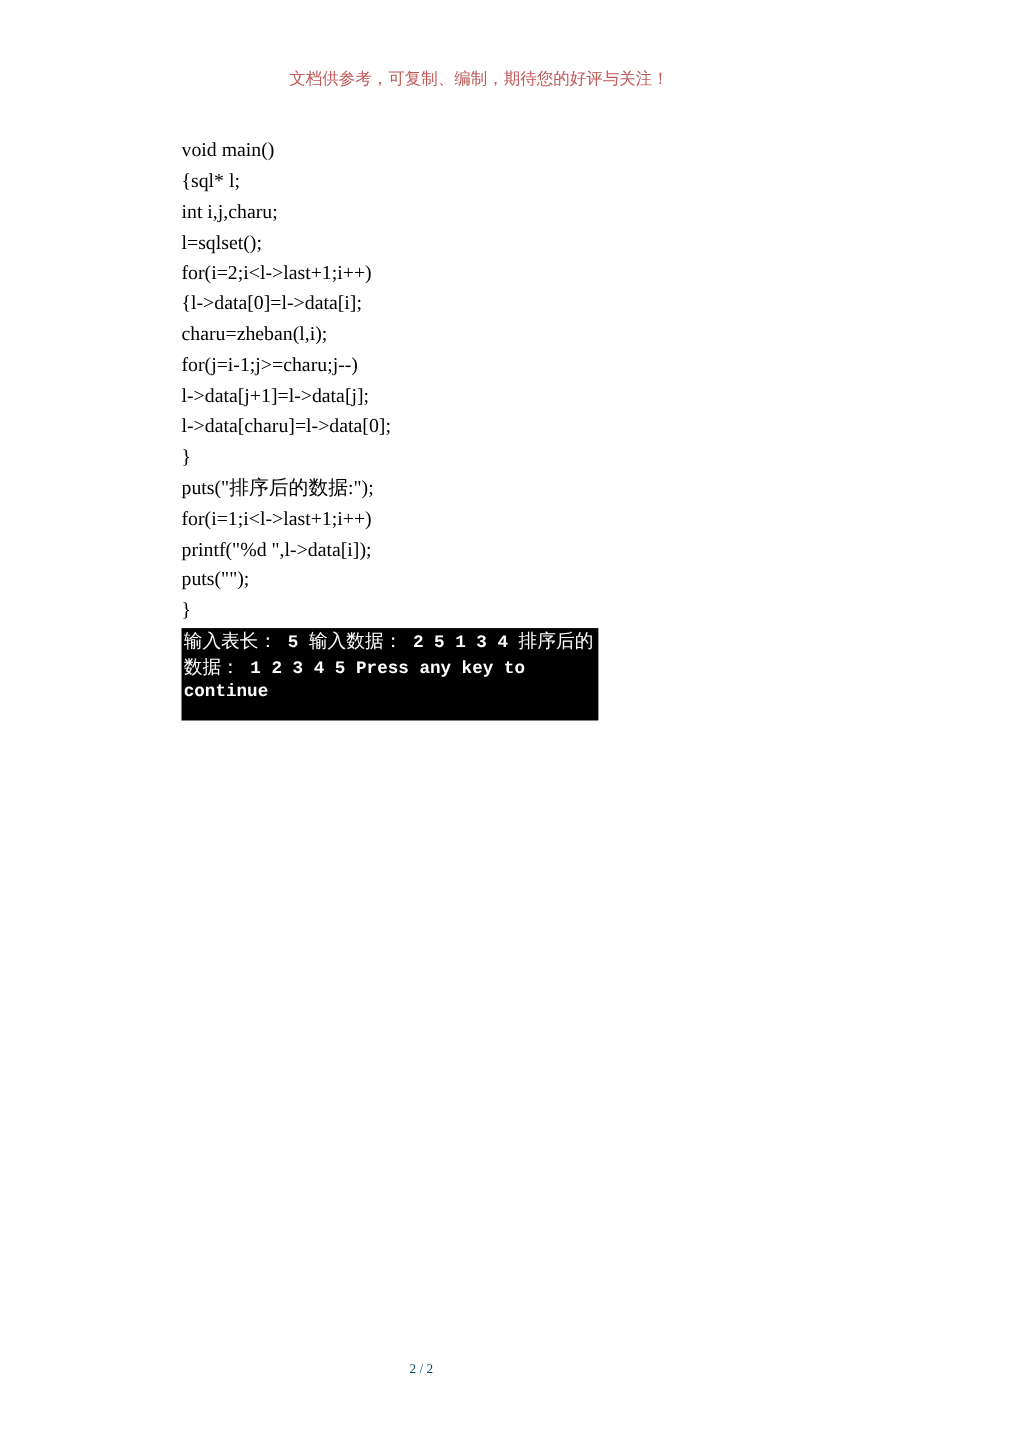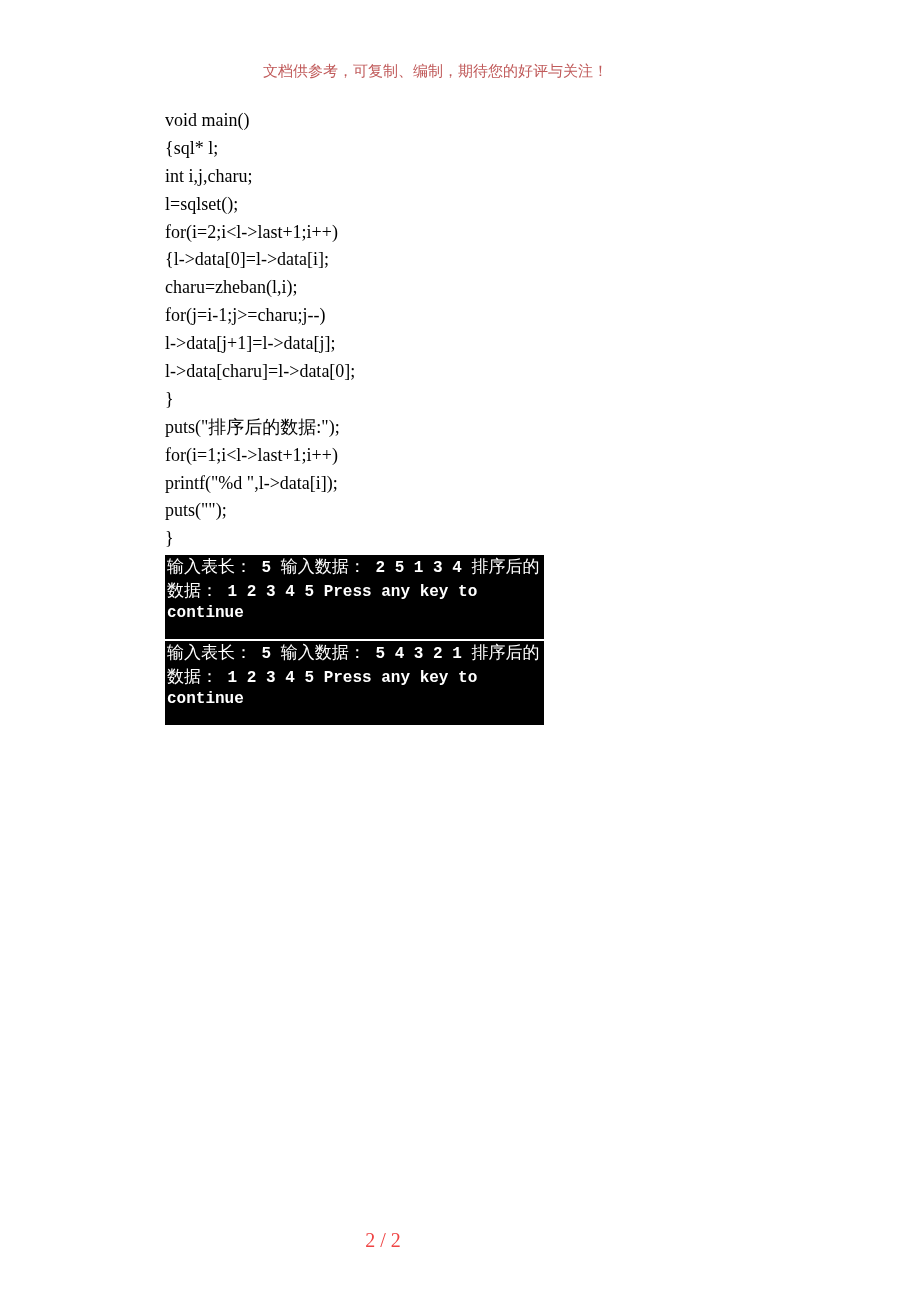--- a/index.html
+++ b/index.html
@@ -18,21 +18,21 @@
   }
   .header-note {
     position: absolute;
     top: 62px;
     right: 120px;
     color: #c05a5a;
     font-family: "SimSun", serif;
     font-size: 15px;
   }
   .code-block {
-    margin-top: 47px;
+    margin-top: 63px;
     font-family: "Times New Roman", "SimSun", serif;
     font-size: 18px;
     line-height: 1.55;
     color: #000;
     white-space: pre;
   }
   .terminal {
     margin-top: 2px;
     background: #000;
     color: #fff;
@@ -48,22 +48,22 @@
     font-weight: normal;
     font-size: 17px;
   }
   .page-num {
     position: absolute;
     bottom: 50px;
     left: 0;
     right: 0;
     text-align: center;
     font-family: "Times New Roman", serif;
-    font-size: 20px;
-    color: #ef4444;
+    font-size: 12px;
+    color: #0c4a6e;
     padding-left: 38px;
   }
 </style>
 </head>
 <body>
 
 <div class="page">
 
   <div class="header-note">文档供参考，可复制、编制，期待您的好评与关注！</div>
 
@@ -88,25 +88,16 @@
 <span class="cn">输入表长：</span>
 <span>5</span>
 <span class="cn">输入数据：</span>
 <span>2 5 1 3 4</span>
 <span class="cn">排序后的数据：</span>
 <span>1 2 3 4 5</span>
 <span>Press any key to continue</span>
 </div>
 
 
-  <div class="terminal">
-<span class="cn">输入表长：</span>
-<span>5</span>
-<span class="cn">输入数据：</span>
-<span>5 4 3 2 1</span>
-<span class="cn">排序后的数据：</span>
-<span>1 2 3 4 5</span>
-<span>Press any key to continue</span>
-</div>
 
   <div class="page-num">2 / 2</div>
 
 </div>
 
 </body></html>

